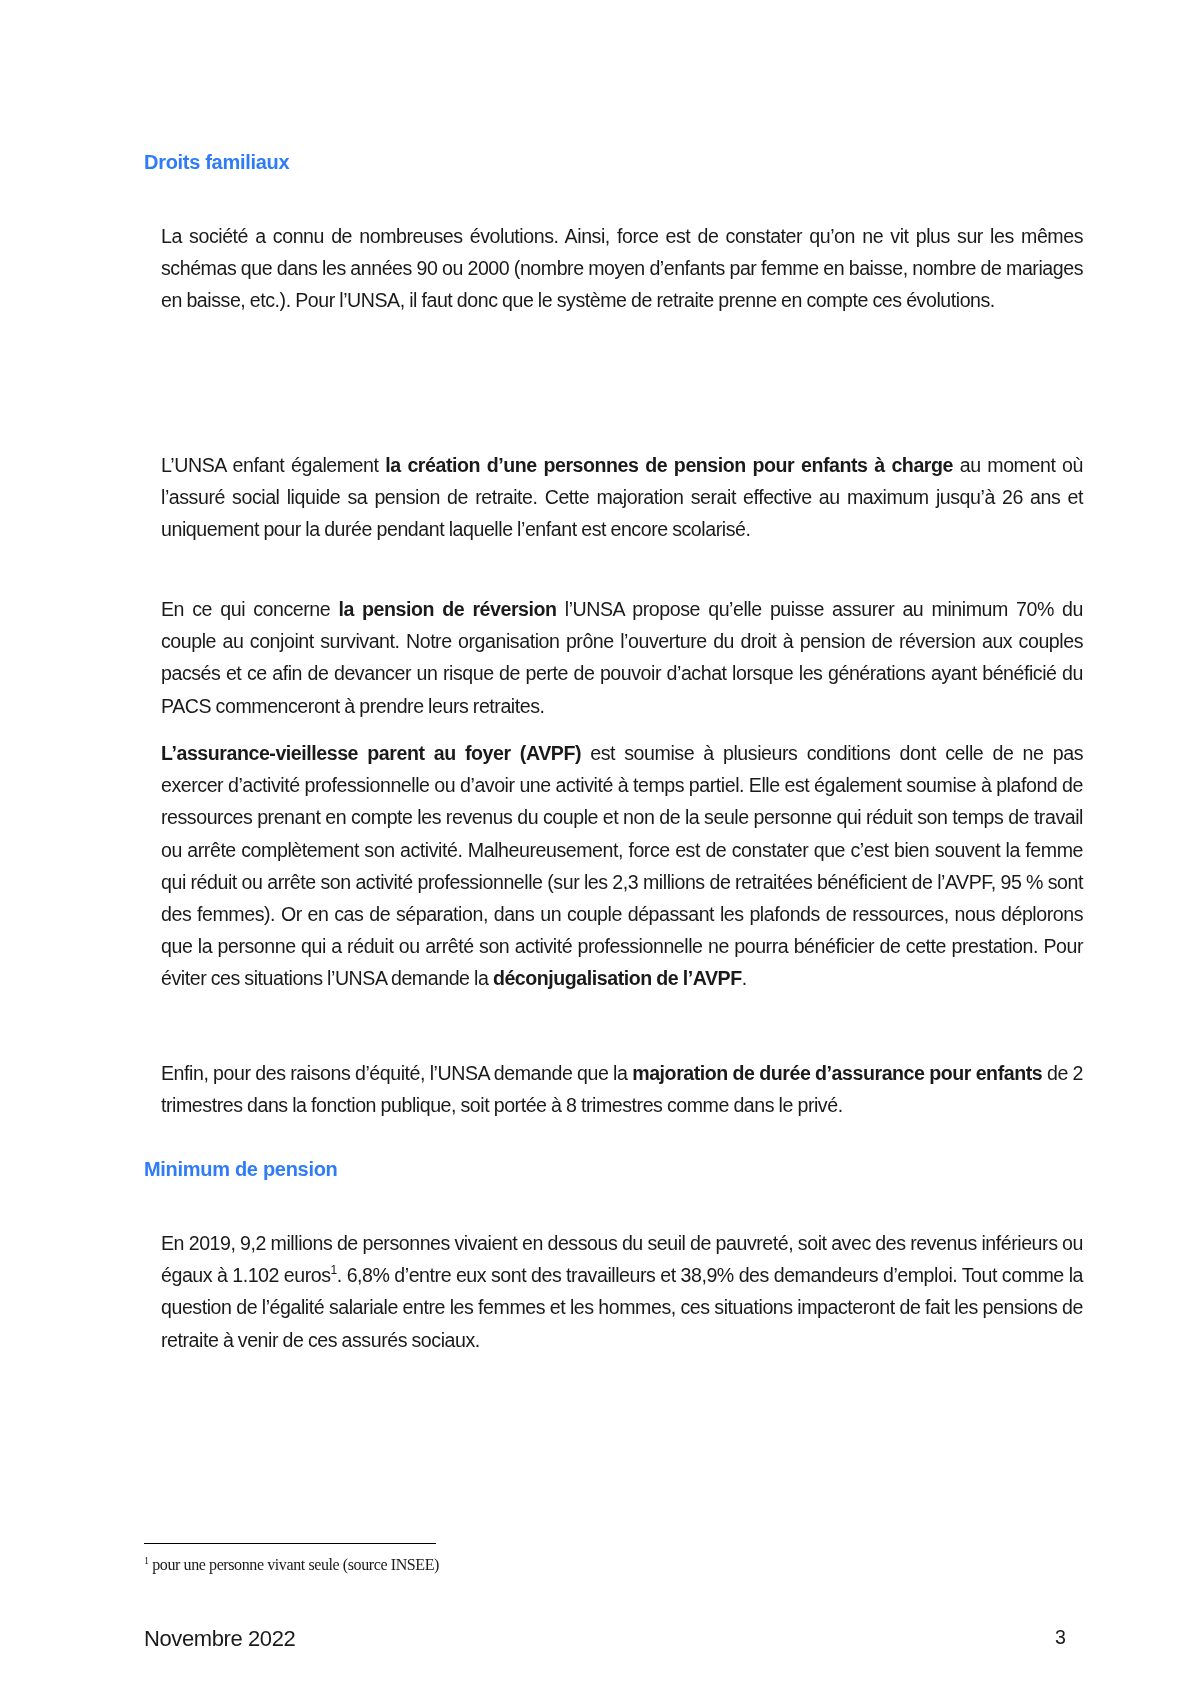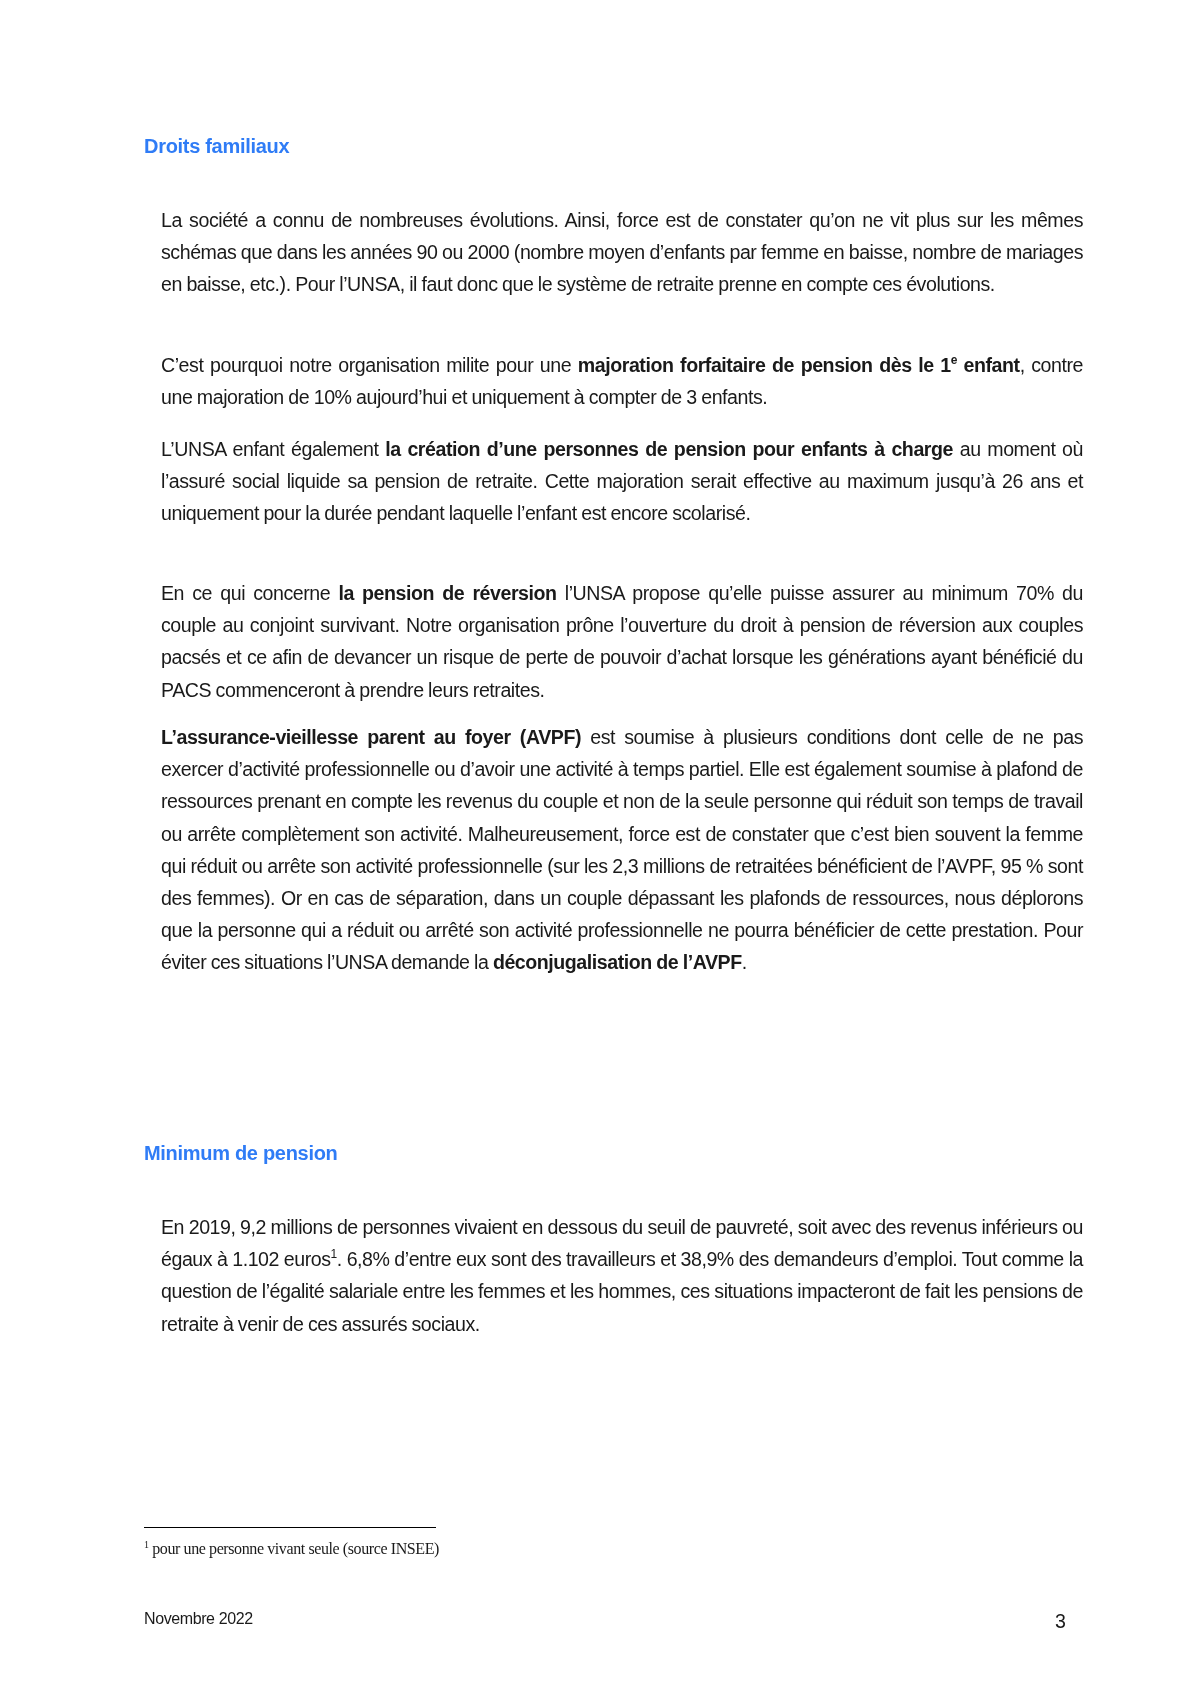--- a/index.html
+++ b/index.html
@@ -11,21 +11,21 @@
       width: 1200px;
       height: 1696px;
       position: relative;
       overflow: hidden;
       font-family: "Liberation Sans", sans-serif;
       color: #1a1a1a;
     }
     .page {
       position: absolute;
       left: 144px;
-      top: 0;
+      top: 16px;
       width: 922px;
       height: 1473px;
     }
     .heading {
       position: absolute;
       left: 0;
       font-size: 20px;
       font-weight: bold;
       color: #2f7cf6;
       letter-spacing: -0.3px;
@@ -63,47 +63,47 @@
       font-size: 16px;
       letter-spacing: -0.4px;
       margin: 0;
       font-family: Liberation Serif, serif;
     }
     .footnote sup { font-size: 10px; }
     .footer-date {
       position: absolute;
       left: 0;
       top: 1610px;
-      font-size: 16px;
+      font-size: 22px;
       letter-spacing: -0.4px;
     }
     .footer-page {
       position: absolute;
       right: 0;
       top: 1610px;
       font-size: 19.6px;
     }
   </style>
 </head>
 <body>
 
 <div class="page">
 
   <h2 class="heading" style="top:135px;">Droits familiaux</h2>
 
   <p class="para" style="top:187px;">La société a connu de nombreuses évolutions. Ainsi, force est de constater qu’on ne vit plus sur les mêmes schémas que dans les années 90 ou 2000 (nombre moyen d’enfants par femme en baisse, nombre de mariages en baisse, etc.). Pour l’UNSA, il faut donc que le système de retraite prenne en compte ces évolutions.</p>
 
-  <p class="para" style="top:332px;"><span>C’est pourquoi notre organisation milite pour une </span><b>majoration forfaitaire de pension dès le 1</b><sup><b>e</b></sup> <b>enfant</b><span>, contre une majoration de 10% aujourd’hui et uniquement à compter de 3 enfants.</span></p>
 
   <p class="para" style="top:416px;"><span>L’UNSA enfant également </span><b>la création d’une personnes de pension pour enfants à charge</b><span> au moment où l’assuré social liquide sa pension de retraite. Cette majoration serait effective au maximum jusqu’à 26 ans et uniquement pour la durée pendant laquelle l’enfant est encore scolarisé.</span></p>
 
   <p class="para" style="top:560px;"><span>En ce qui concerne </span><b>la pension de réversion</b><span> l’UNSA propose qu’elle puisse assurer au minimum 70% du couple au conjoint survivant. Notre organisation prône l’ouverture du droit à pension de réversion aux couples pacsés et ce afin de devancer un risque de perte de pouvoir d’achat lorsque les générations ayant bénéficié du PACS commenceront à prendre leurs retraites.</span></p>
 
   <p class="para" style="top:704px;"><b>L’assurance-vieillesse parent au foyer (AVPF)</b><span> est soumise à plusieurs conditions dont celle de ne pas exercer d’activité professionnelle ou d’avoir une activité à temps partiel. Elle est également soumise à plafond de ressources prenant en compte les revenus du couple et non de la seule personne qui réduit son temps de travail ou arrête complètement son activité. Malheureusement, force est de constater que c’est bien souvent la femme qui réduit ou arrête son activité professionnelle (sur les 2,3 millions de retraitées bénéficient de l’AVPF, 95 % sont des femmes). Or en cas de séparation, dans un couple dépassant les plafonds de ressources, nous déplorons que la personne qui a réduit ou arrêté son activité professionnelle ne pourra bénéficier de cette prestation. Pour éviter ces situations l’UNSA demande la </span><b>déconjugalisation de l’AVPF</b><span>.</span></p>
 
+  <p class="para" style="top:1024px;"><span>Enfin, pour des raisons d’équité, l’UNSA demande que la </span><b>majoration de durée d’assurance pour enfants</b><span> de 2 trimestres dans la fonction publique, soit portée à 8 trimestres comme dans le privé.</span></p>
 
   <h2 class="heading" style="top:1142px;text-align:right;">Minimum de pension</h2>
 
   <p class="para" style="top:1194px;"><span>En 2019, 9,2 millions de personnes vivaient en dessous du seuil de pauvreté, soit avec des revenus inférieurs ou égaux à 1.102 euros</span><sup>1</sup><span>. 6,8% d’entre eux sont des travailleurs et 38,9% des demandeurs d’emploi. Tout comme la question de l’égalité salariale entre les femmes et les hommes, ces situations impacteront de fait les pensions de retraite à venir de ces assurés sociaux.</span></p>
 
   <div class="footnote-rule"></div>
 
   <p class="footnote"><sup>1</sup><span> pour une personne vivant seule (source INSEE)</span></p>
 
   <div class="footer-date">Novembre 2022</div>

